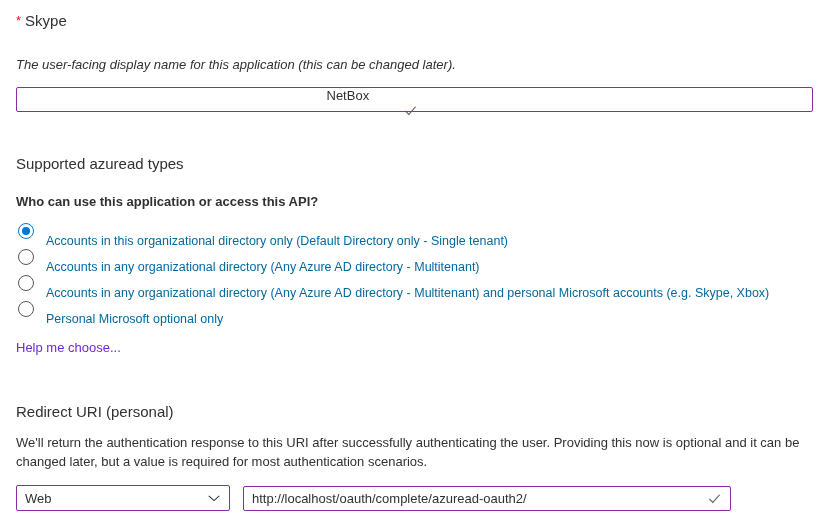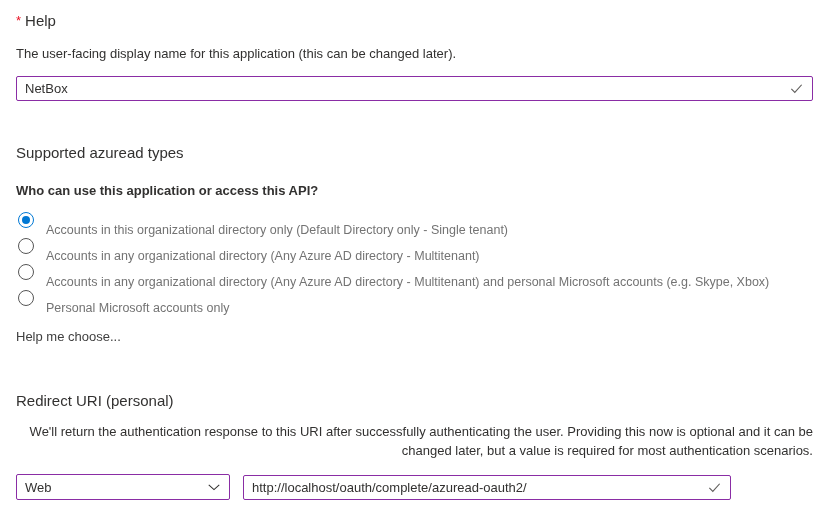--- a/index.html
+++ b/index.html
@@ -30,32 +30,32 @@
     margin-right: 4px;
     vertical-align: 1px;
   }
   .desc-text {
     font-size: 13px;
     line-height: 19px;
     color: #323130;
     max-width: 800px;
   }
   
-  .field-desc { margin-top: 13px; }
+  .field-desc { margin-top: 24px; font-style: italic; }
   .text-field {
     margin-top: 13px;
     box-sizing: border-box;
     height: 25px;
     border: 1px solid #8a2da5;
     border-radius: 2px;
     display: flex;
     align-items: center;
     background: #ffffff;
   }
-  .text-field.full { width: 797px; }
+  .text-field.full { width: 797px; flex-direction: column; }
   .text-field input {
     flex: 1;
     border: none;
     outline: none;
     background: transparent;
     font-family: inherit;
     font-size: 13px;
     color: #323130;
     padding: 0 8px;
     height: 100%;
@@ -97,35 +97,35 @@
     content: "";
     display: block;
     width: 8px;
     height: 8px;
     margin: 3px;
     border-radius: 50%;
     background: #0078d4;
   }
   .radio-label {
     font-size: 12.5px;
-    color: #737373;
+    color: #0369a1;
     white-space: nowrap;
     margin-top: 20px;
   }
   .help-link {
     display: inline-block;
     margin-top: 18px;
     font-size: 13px;
-    color: #404040;
+    color: #6d28d9;
     text-decoration: none;
     cursor: pointer;
   }
   
   .redirect-section { margin-top: 46px; }
-  .redirect-desc { margin-top: 11px; text-align: right; }
+  .redirect-desc { margin-top: 11px; }
   .redirect-row {
     margin-top: 14px;
     display: flex;
     align-items: center;
   }
   .platform-select {
     box-sizing: border-box;
     width: 214px;
     height: 25px;
     border: 1px solid #8a2da5;
@@ -148,21 +148,21 @@
     width: 488px;
   }
 </style>
 </head>
 <body>
 
 <div class="page">
 
   <div>
     <div class="section-title">
-      <span class="required-star">*</span><span>Help</span>
+      <span class="required-star">*</span><span>Skype</span>
     </div>
     <div class="desc-text field-desc">The user-facing display name for this application (this can be changed later).</div>
     <div class="text-field full">
       <input type="text" value="NetBox" style="">
       <span class="valid-check">
         <svg width="15" height="15" viewBox="0 0 16 16">
             <path d="M2.5 8.5 L6.2 12.2 L13.5 4" stroke="#605e5c" stroke-width="1.2" fill="none"></path>
           </svg>
       </span>
     </div>
@@ -180,21 +180,21 @@
       <label class="radio-row">
         <input type="radio" name="account-type" style="">
         <span class="radio-label">Accounts in any organizational directory (Any Azure AD directory - Multitenant)</span>
       </label>
       <label class="radio-row">
         <input type="radio" name="account-type" style="">
         <span class="radio-label">Accounts in any organizational directory (Any Azure AD directory - Multitenant) and personal Microsoft accounts (e.g. Skype, Xbox)</span>
       </label>
       <label class="radio-row">
         <input type="radio" name="account-type" style="">
-        <span class="radio-label">Personal Microsoft accounts only</span>
+        <span class="radio-label">Personal Microsoft optional only</span>
       </label>
     </div>
 
     <a class="help-link">Help me choose...</a>
   </div>
 
   <div class="redirect-section">
     <div class="section-title">Redirect URI (personal)</div>
     <div class="desc-text redirect-desc">We'll return the authentication response to this URI after successfully authenticating the user. Providing this now is optional and it can be changed later, but a value is required for most authentication scenarios.</div>
 

